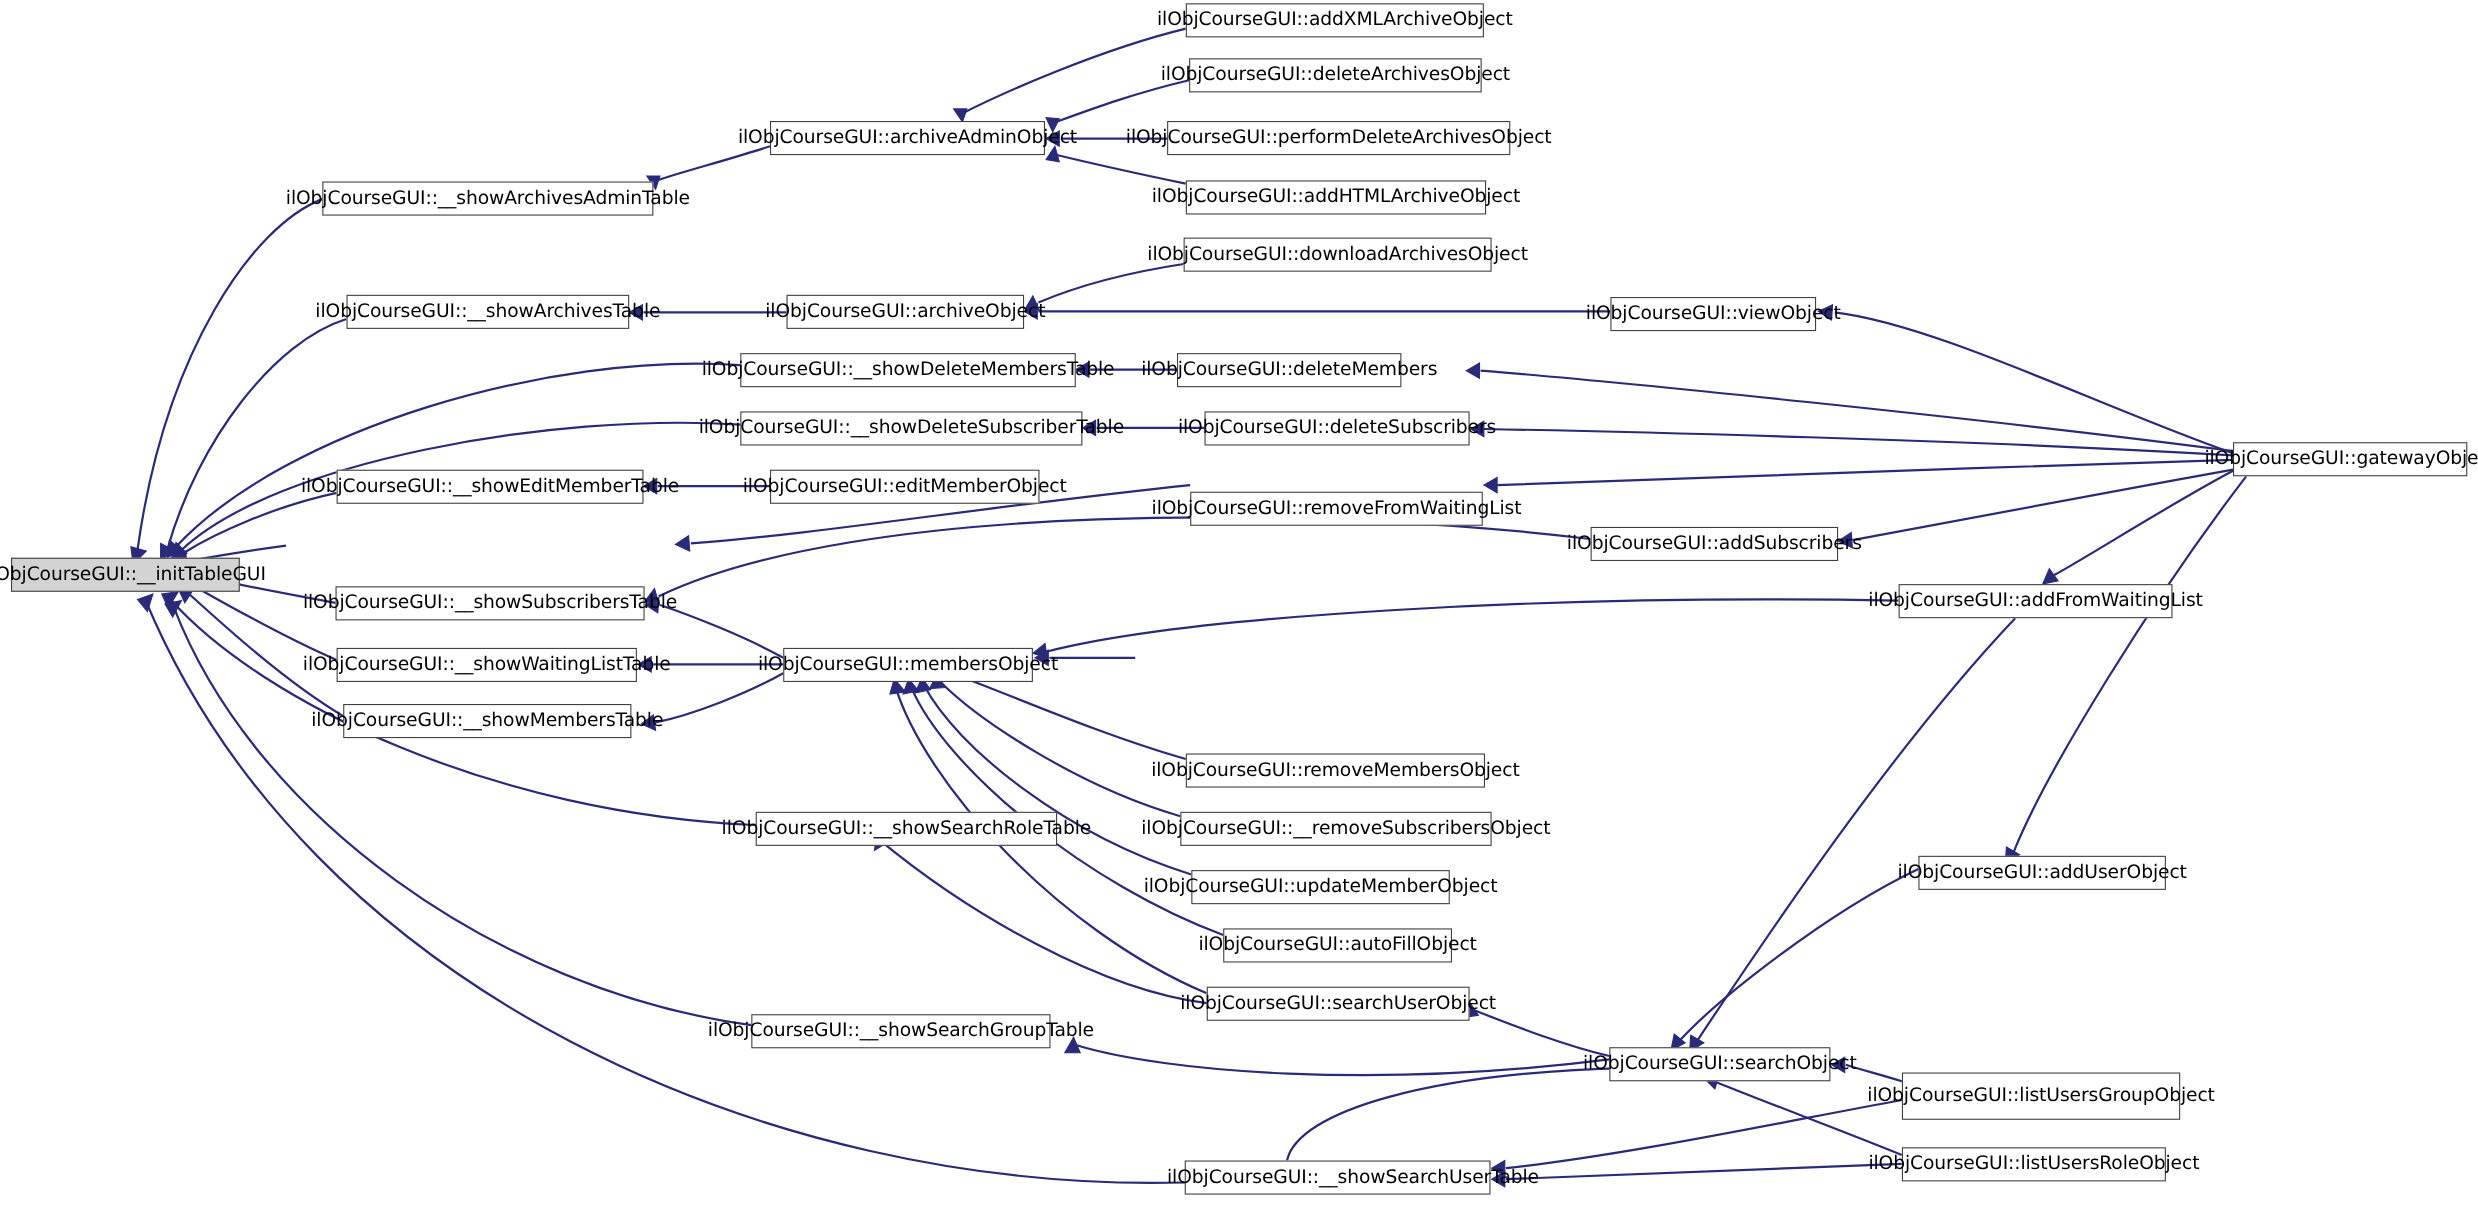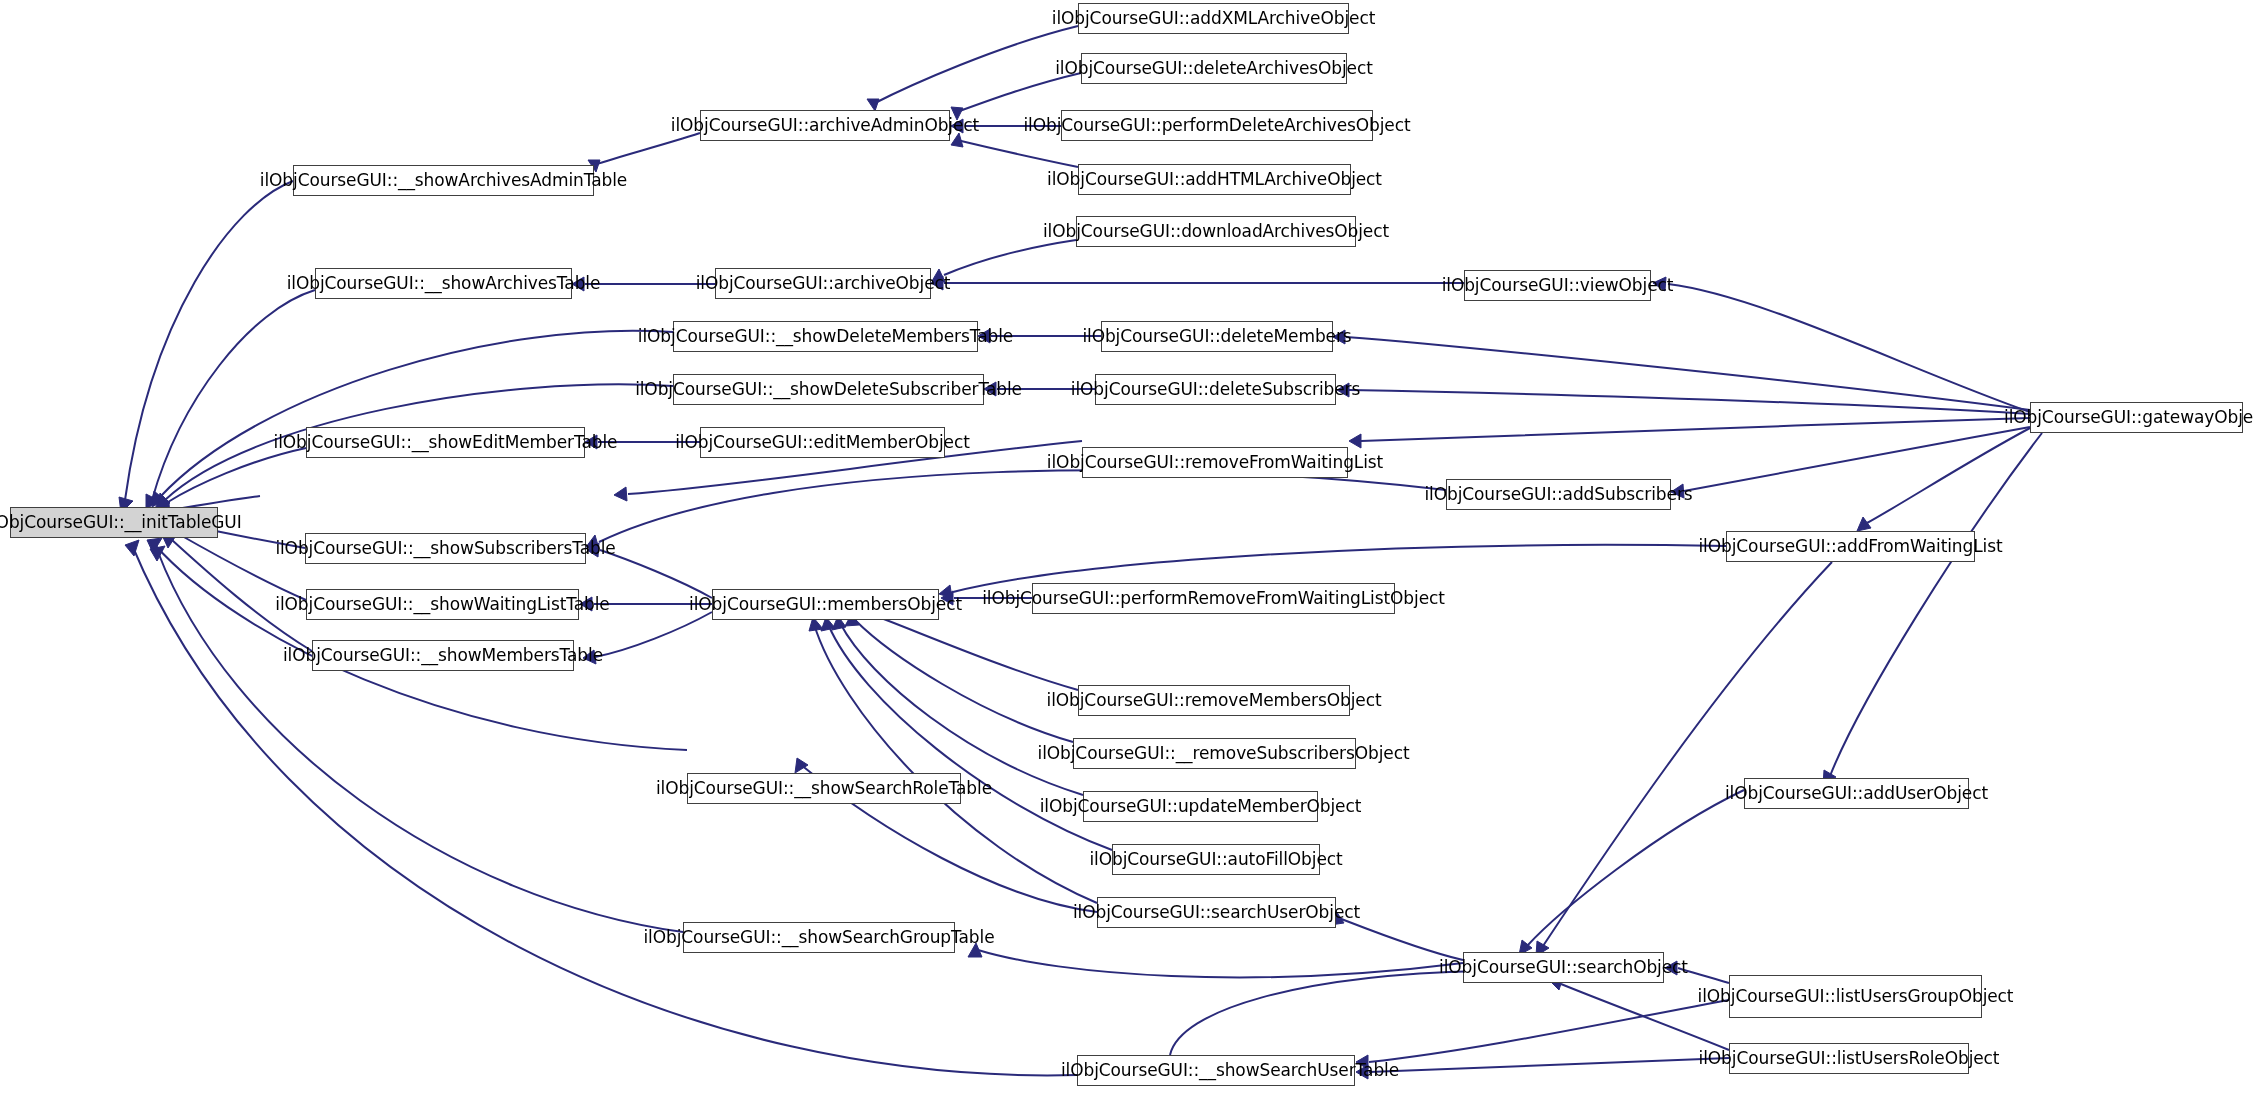--- a/index.html
+++ b/index.html
@@ -306,21 +306,21 @@
       </div>
       <div class="node" style="left: 1076px; top: 216px; width: 280px; height: 31px;">
         <span class="node-label">ilObjCourseGUI::downloadArchivesObject</span>
       </div>
       <div class="node" style="left: 1464px; top: 270px; width: 187px; height: 31px;">
         <span class="node-label">ilObjCourseGUI::viewObject</span>
       </div>
       <div class="node" style="left: 673px; top: 321px; width: 305px; height: 31px;">
         <span class="node-label">ilObjCourseGUI::__showDeleteMembersTable</span>
       </div>
-      <div class="node" style="left: 1101px; top: 321px; width: 232px; height: 31px;">
+      <div class="node" style="left: 1070px; top: 321px; width: 204px; height: 31px;">
         <span class="node-label">ilObjCourseGUI::deleteMembers</span>
       </div>
       <div class="node" style="left: 673px; top: 374px; width: 311px; height: 31px;">
         <span class="node-label">ilObjCourseGUI::__showDeleteSubscriberTable</span>
       </div>
       <div class="node" style="left: 1095px; top: 374px; width: 241px; height: 31px;">
         <span class="node-label">ilObjCourseGUI::deleteSubscribers</span>
       </div>
       <div class="node" style="left: 306px; top: 427px; width: 279px; height: 31px;">
         <span class="node-label">ilObjCourseGUI::__showEditMemberTable</span>
@@ -339,33 +339,30 @@
       </div>
       <div class="node" style="left: 305px; top: 533px; width: 281px; height: 31px;">
         <span class="node-label">ilObjCourseGUI::__showSubscribersTable</span>
       </div>
       <div class="node" style="left: 1726px; top: 531px; width: 249px; height: 31px;">
         <span class="node-label">ilObjCourseGUI::addFromWaitingList</span>
       </div>
       <div class="node" style="left: 712px; top: 589px; width: 227px; height: 31px;">
         <span class="node-label">ilObjCourseGUI::membersObject</span>
       </div>
-      <div class="node" style="left: 1032px; top: 583px; width: 363px; height: 31px;">
-        <span class="node-label">ilObjCourseGUI::performRemoveFromWaitingListObject</span>
-      </div>
       <div class="node" style="left: 306px; top: 589px; width: 273px; height: 31px;">
         <span class="node-label">ilObjCourseGUI::__showWaitingListTable</span>
       </div>
       <div class="node" style="left: 312px; top: 640px; width: 262px; height: 31px;">
         <span class="node-label">ilObjCourseGUI::__showMembersTable</span>
       </div>
       <div class="node" style="left: 1078px; top: 685px; width: 272px; height: 31px;">
         <span class="node-label">ilObjCourseGUI::removeMembersObject</span>
       </div>
-      <div class="node" style="left: 687px; top: 738px; width: 274px; height: 31px; margin-top: 35px;">
+      <div class="node" style="left: 687px; top: 738px; width: 274px; height: 31px;">
         <span class="node-label">ilObjCourseGUI::__showSearchRoleTable</span>
       </div>
       <div class="node" style="left: 1073px; top: 738px; width: 283px; height: 31px; padding-left: 18px;">
         <span class="node-label">ilObjCourseGUI::__removeSubscribersObject</span>
       </div>
       <div class="node" style="left: 1083px; top: 791px; width: 235px; height: 31px;">
         <span class="node-label">ilObjCourseGUI::updateMemberObject</span>
       </div>
       <div class="node" style="left: 1112px; top: 844px; width: 208px; height: 31px;">
         <span class="node-label">ilObjCourseGUI::autoFillObject</span>

